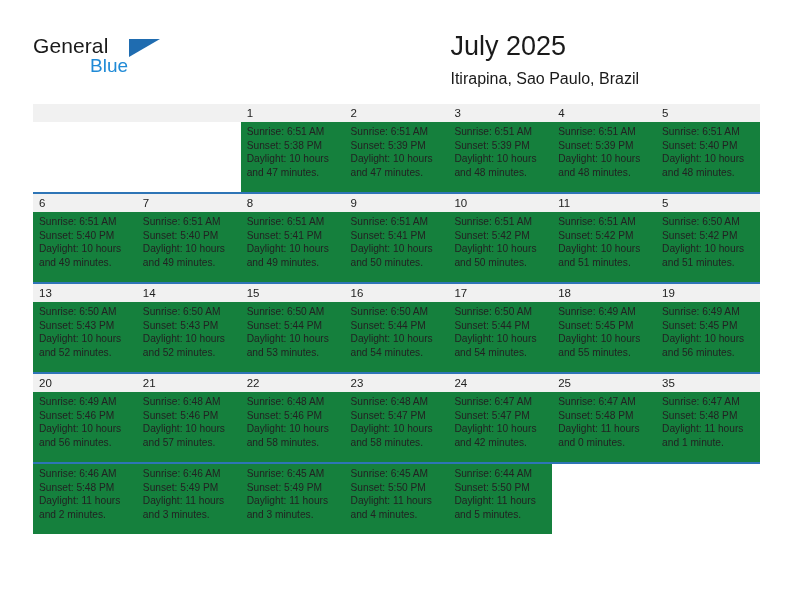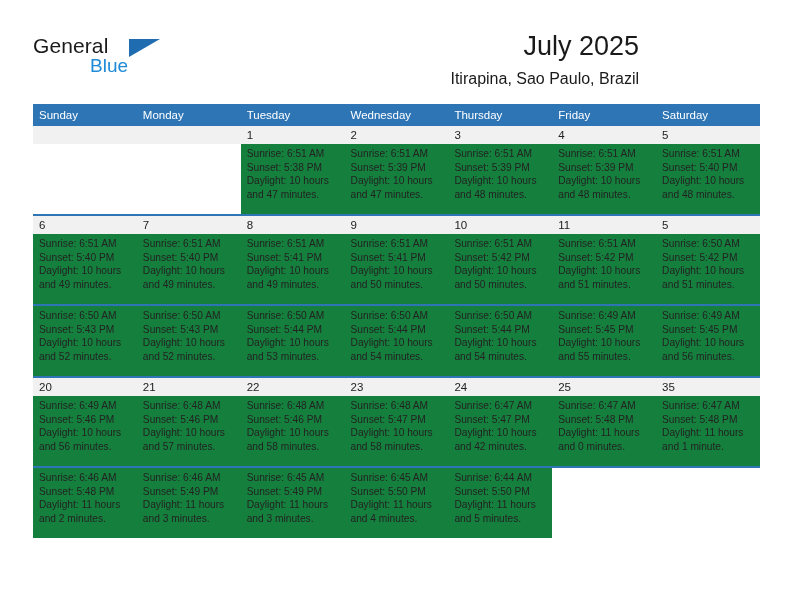--- a/index.html
+++ b/index.html
@@ -59,21 +59,20 @@
     left: 57px;
     top: 21px;
     font-size: 19px;
     color: #1f8ad6;
     font-family: "Liberation Sans", sans-serif;
   }
   .title-wrap {
     position: absolute;
     right: 0;
     top: 0;
-    text-align: right;
   }
   .cal-title {
     font-size: 27px;
     color: #1a1a1a;
     line-height: 32px;
     white-space: nowrap;
   }
   .cal-sub {
     margin-top: 9px;
     font-size: 16px;
@@ -165,29 +164,20 @@
     </div>
 
     <div class="title-wrap">
       <div class="cal-title">July 2025</div>
       <div class="cal-sub">Itirapina, Sao Paulo, Brazil</div>
     </div>
 
   </div>
 
   <div class="calendar" id="calendar">
-      <div class="row head-row">
-        <div class="cell head-cell">Sunday</div>
-        <div class="cell head-cell">Monday</div>
-        <div class="cell head-cell">Tuesday</div>
-        <div class="cell head-cell">Wednesday</div>
-        <div class="cell head-cell">Thursday</div>
-        <div class="cell head-cell">Friday</div>
-        <div class="cell head-cell">Saturday</div>
-      </div>
       <div class="week-row first">
         <div class="row daynum-row">
           <div class="cell daynum empty-num"></div>
           <div class="cell daynum empty-num"></div>
           <div class="cell daynum">1</div>
           <div class="cell daynum">2</div>
           <div class="cell daynum">3</div>
           <div class="cell daynum">4</div>
           <div class="cell daynum">5</div>
         </div>
@@ -275,20 +265,29 @@
           </div>
           <div class="cell daybody">
             <div>Sunrise: 6:50 AM</div>
             <div>Sunset: 5:42 PM</div>
             <div>Daylight: 10 hours</div>
             <div>and 51 minutes.</div>
           </div>
         </div>
       </div>
       <div class="week-row">
+        <div class="row daynum-row">
+          <div class="cell daynum">13</div>
+          <div class="cell daynum">14</div>
+          <div class="cell daynum">15</div>
+          <div class="cell daynum">16</div>
+          <div class="cell daynum">17</div>
+          <div class="cell daynum">18</div>
+          <div class="cell daynum">19</div>
+        </div>
         <div class="row body-row">
           <div class="cell daybody">
             <div>Sunrise: 6:50 AM</div>
             <div>Sunset: 5:43 PM</div>
             <div>Daylight: 10 hours</div>
             <div>and 52 minutes.</div>
           </div>
           <div class="cell daybody">
             <div>Sunrise: 6:50 AM</div>
             <div>Sunset: 5:43 PM</div>

